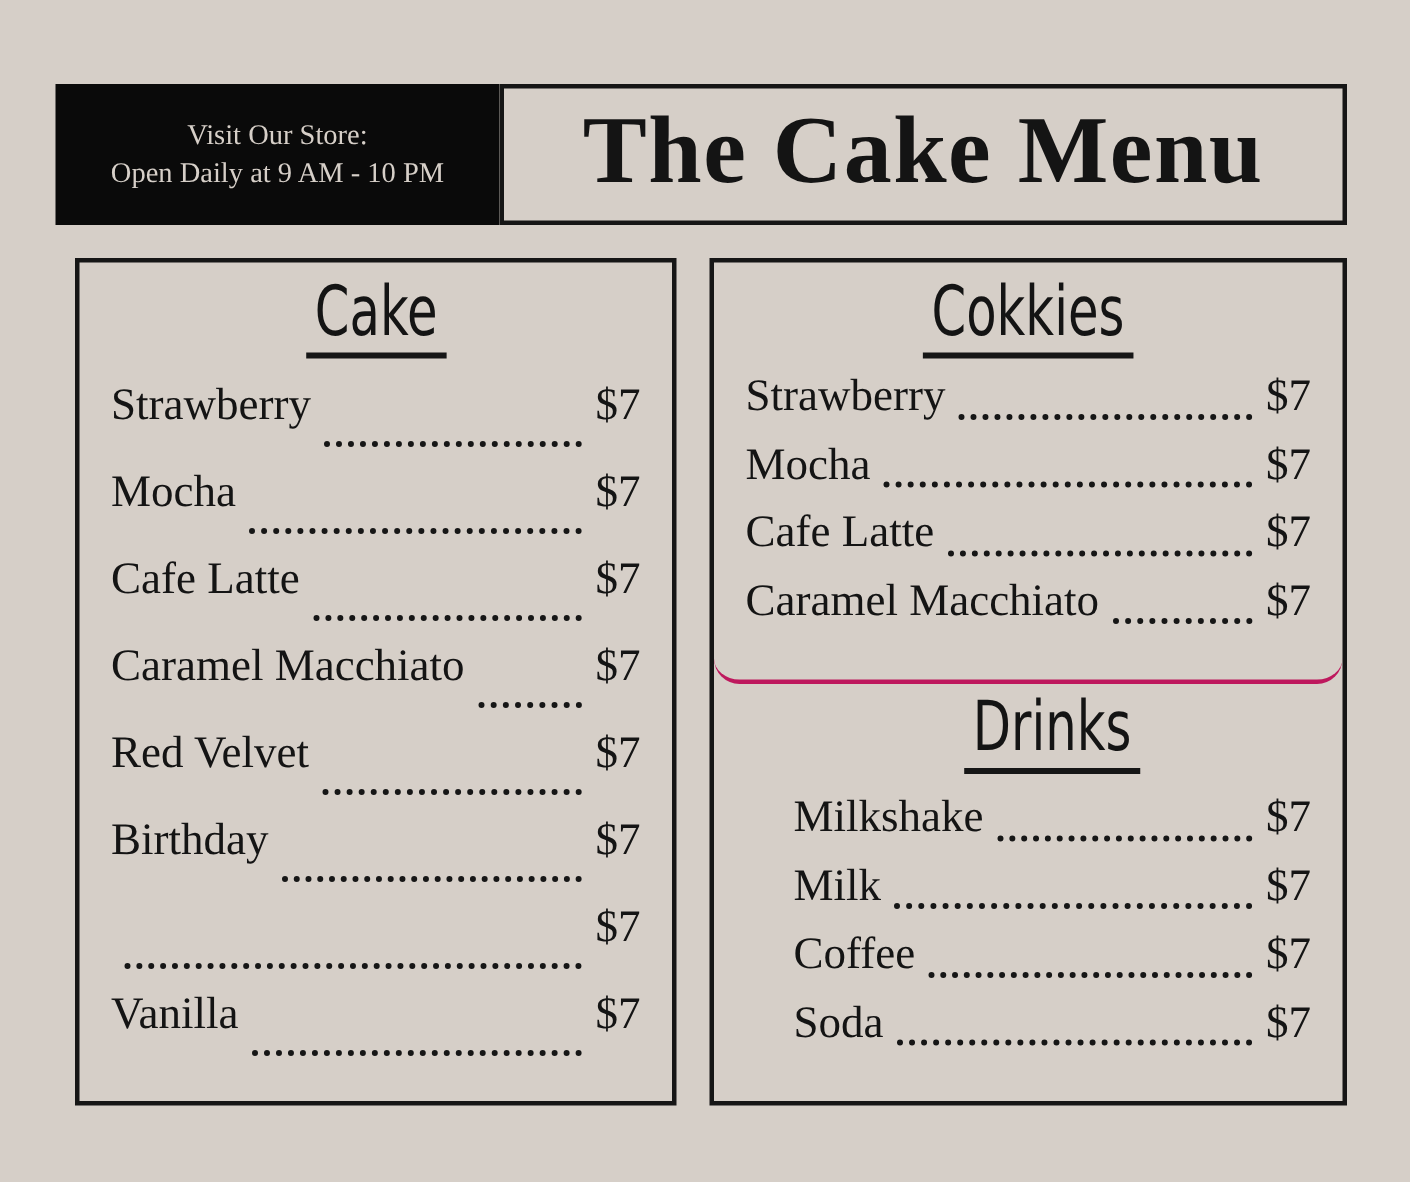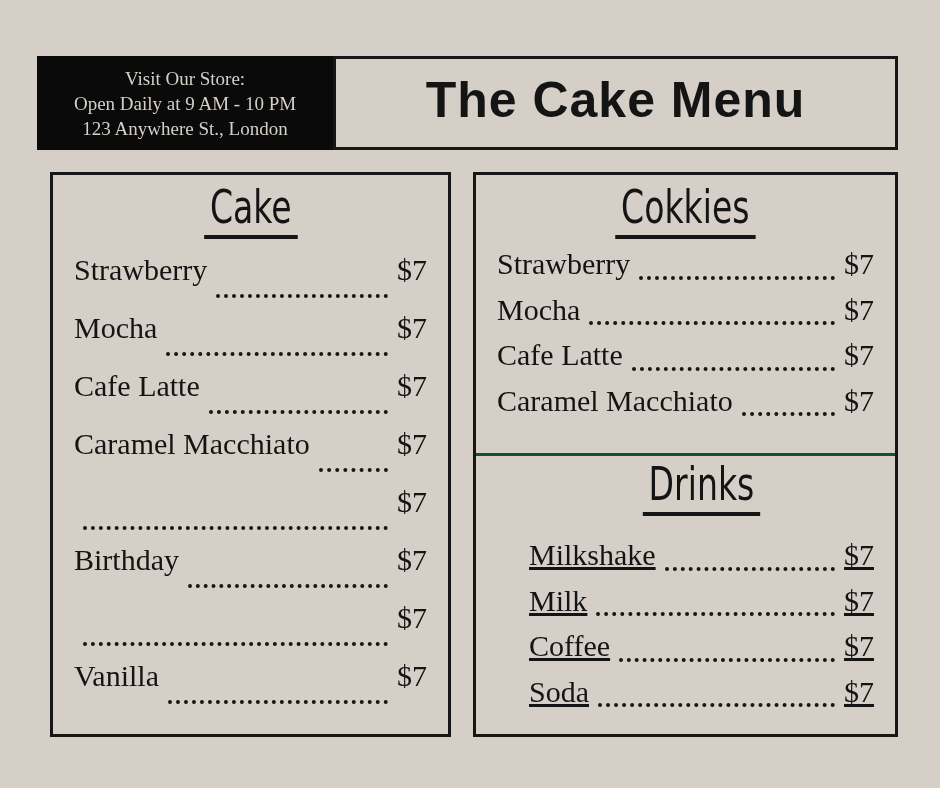--- a/index.html
+++ b/index.html
@@ -47,23 +47,23 @@
     flex: 1;
     height: 94px;
     border: 3px solid #161616;
     box-sizing: border-box;
     background: #d6cfc8;
     display: flex;
     align-items: center;
     justify-content: center;
   }
   .menu-title {
-    font-family: Liberation Sans, sans-serif;
+    font-family: Liberation Serif, serif;
     font-weight: bold;
-    font-size: 50px;
+    font-size: 64px;
     letter-spacing: 1px;
     white-space: nowrap;
     line-height: 1;
     padding-bottom: 6px;
   }
 
   
   .panel {
     position: absolute;
     top: 172px;
@@ -77,22 +77,23 @@
     width: 401px;
   }
   .panel-right {
     left: 473px;
     width: 425px;
     display: flex;
     flex-direction: column;
   }
   .subsection-top {
     height: 281px;
-    border-bottom: 3px solid #14532d;
-    box-sizing: border-box;
+    border-bottom: 3px solid #be185d;
+    box-sizing: border-box;
+    border-radius: 17px;
   }
   .subsection-bottom {
     flex: 1;
     padding-left: 32px;
   }
 
   
   .sec-head {
     text-align: center;
     margin-top: 8px;
@@ -117,21 +118,21 @@
   .row {
     display: flex;
     align-items: baseline;
     font-size: 30px;
     white-space: nowrap;
   }
   .panel-left .row  { height: 58px; }
   .panel-right .row { height: 45.5px; }
   .panel-left .items  { margin-top: 14px; }
   .subsection-top .items { margin-top: 8px; }
-  .subsection-bottom .items { margin-top: 22px; text-decoration: underline; }
+  .subsection-bottom .items { margin-top: 12px; }
   .subsection-bottom .sec-head { margin-top: 4px; }
 
   .item-name { flex: 0 0 auto; }
   .dots {
     flex: 1 1 auto;
     min-width: 24px;
     margin: 0 9px;
     border-bottom: 4px dotted #161616;
     align-self: flex-end;
     position: relative;
@@ -139,21 +140,20 @@
   }
   .item-price { flex: 0 0 auto; }
 </style>
 </head>
 <body>
 
 <div class="header-row">
   <div class="info-box">
     <div class="info-line">Visit Our Store:</div>
     <div class="info-line">Open Daily at 9 AM - 10 PM</div>
-    <div class="info-line">123 Anywhere St., London</div>
   </div>
   <div class="title-box">
     <div class="menu-title">The Cake Menu</div>
   </div>
 </div>
 
 <div class="panel panel-left">
   <div class="sec-head">
     <span class="sec-title">Cake</span>
   </div>
@@ -172,20 +172,21 @@
       <span class="item-name">Cafe Latte</span>
       <span class="dots"></span>
       <span class="item-price">$7</span>
     </div>
     <div class="row">
       <span class="item-name">Caramel Macchiato</span>
       <span class="dots"></span>
       <span class="item-price">$7</span>
     </div>
     <div class="row">
+      <span class="item-name">Red Velvet</span>
       <span class="dots"></span>
       <span class="item-price">$7</span>
     </div>
     <div class="row">
       <span class="item-name">Birthday</span>
       <span class="dots"></span>
       <span class="item-price">$7</span>
     </div>
     <div class="row">
       <span class="dots"></span>

